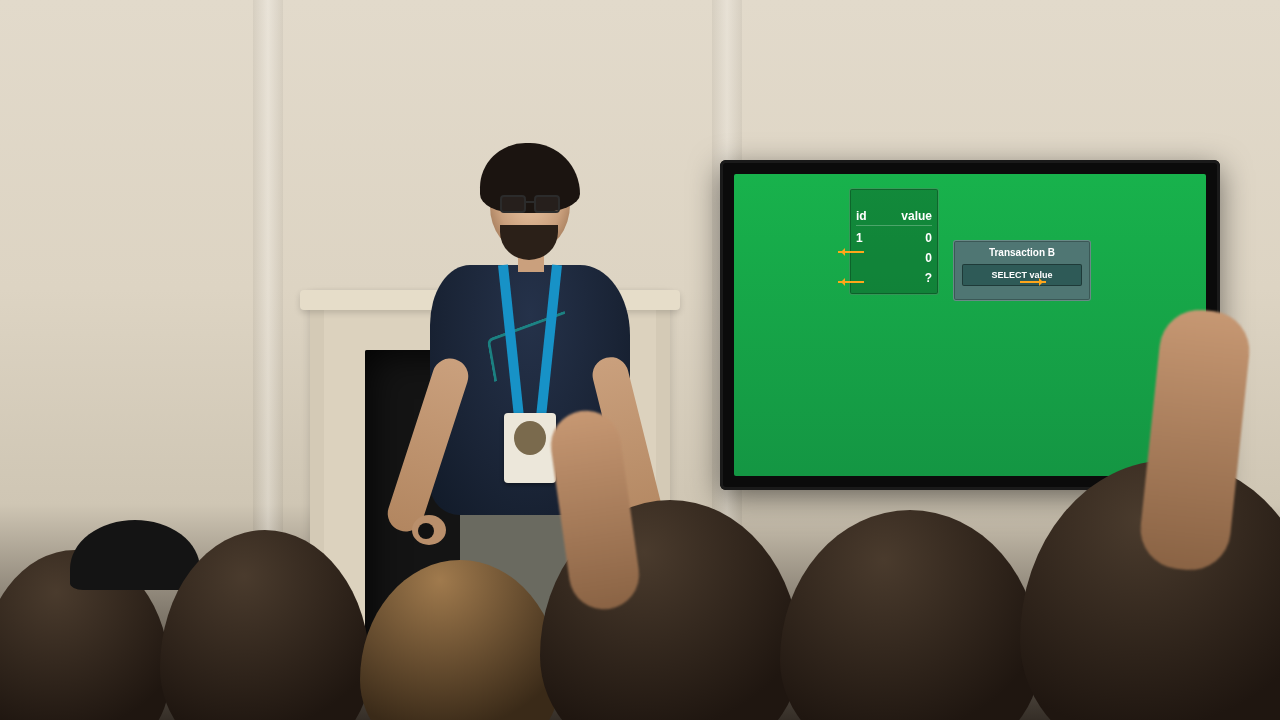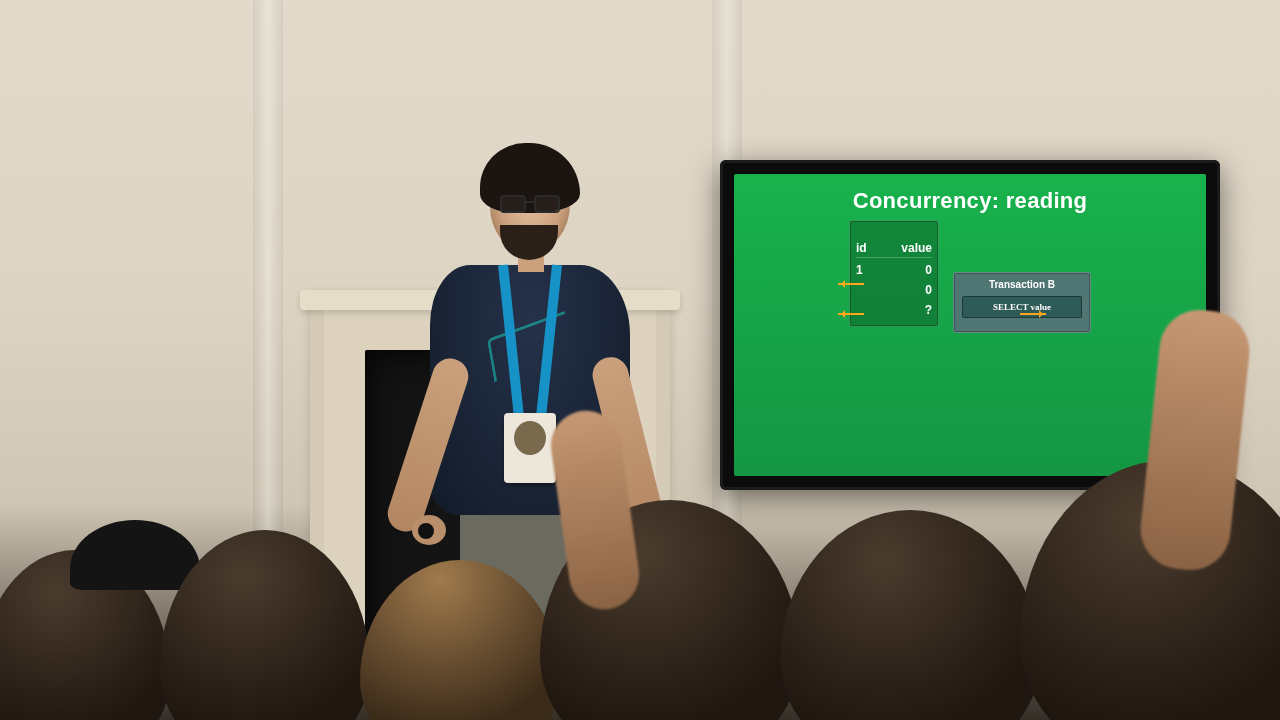--- a/index.html
+++ b/index.html
@@ -159,21 +159,21 @@
     background: #0c6b2e;
     border: 1px solid rgba(0,0,0,.35);
     border-radius: 2px;
     font-size: 9px; font-weight:700;
     text-align: center;
     padding: 5px 4px;
     margin: 6px 0;
     min-height: 8px;
   }
   .op.blank { background: #0c6b2e; opacity:.85; }
-  .txn-box.b .op { background:#2e5a57;font-family:Liberation Serif, serif; }
+  .txn-box.b .op { background:#2e5a57; }
   .arrow {
     position:absolute; height: 2px; background:#ffa61a;
   }
   .arrow::after {
     content:""; position:absolute; right:-1px; top:-3.5px;
     border: 4.5px solid transparent; border-left-color:#ffa61a;
   }
   .question {
     position:absolute; bottom: 12px; left:0; right:0; text-align:center;
     font-size: 17px; font-weight:500;
@@ -224,21 +224,20 @@
     <div class="beard"></div>
     <div class="hair"></div>
     <div class="glasses">
         <span class="l"></span>
         <span class="r"></span>
       </div>
   </div>
 
   <div class="tv">
     <div class="slide">
-      <h1>Concurrency: reading</h1>
 
       <div class="diagram">
 
         <div class="dbox table-box">
           <div class="th">
             <span>id</span>
             <span>value</span>
           </div>
           <div class="tr">
             <span>1</span>

